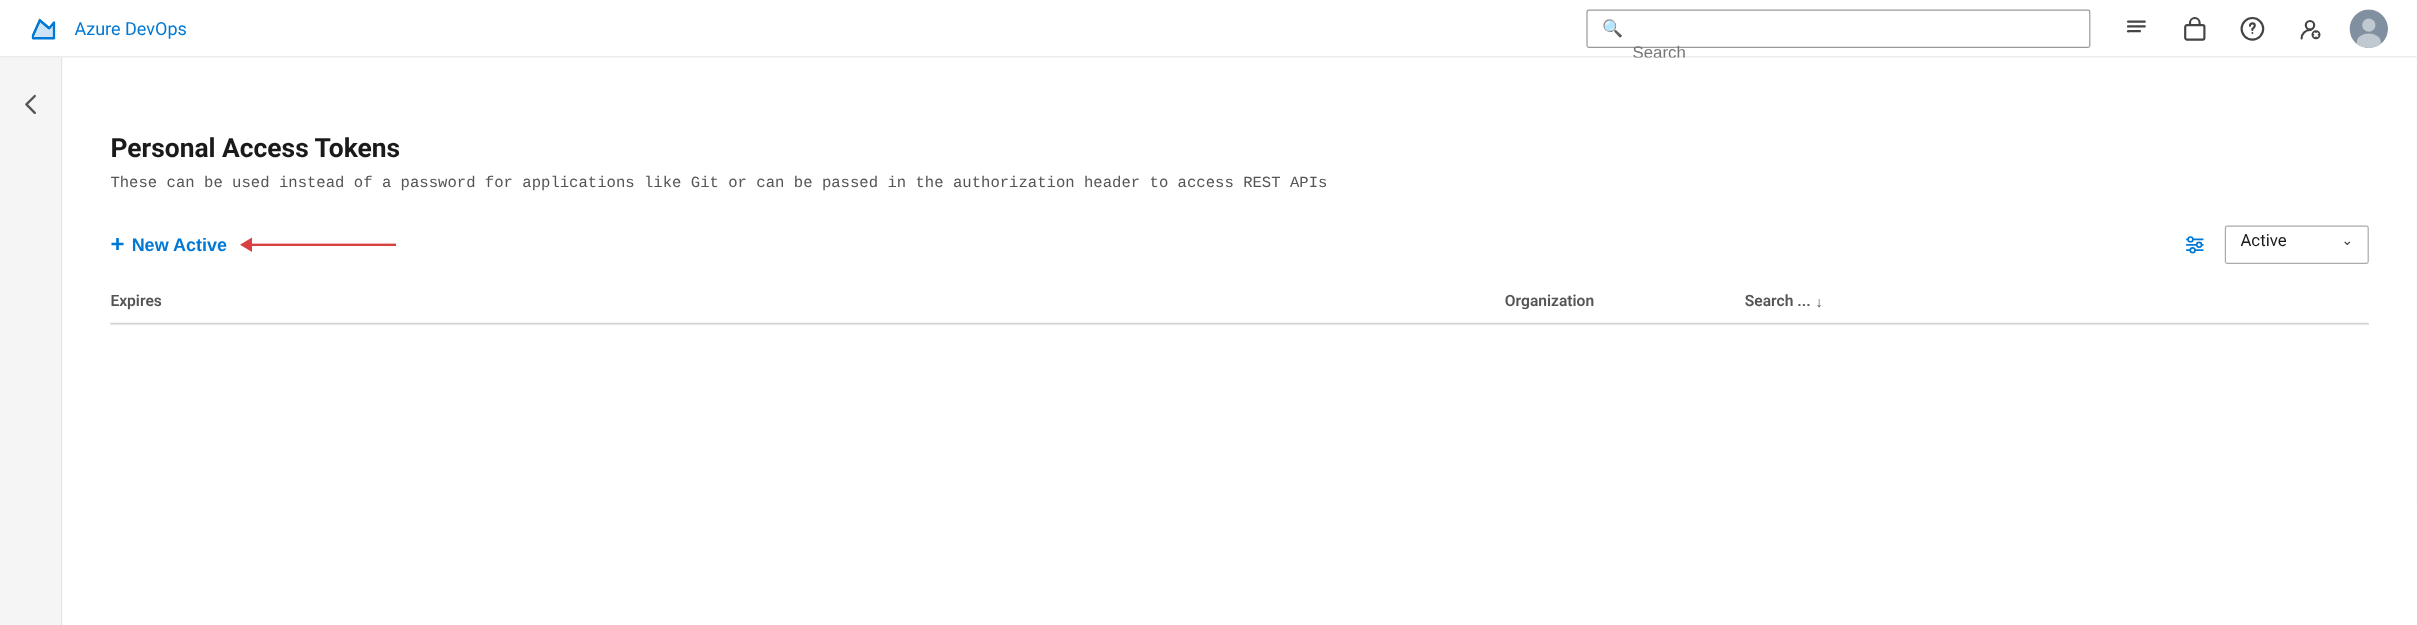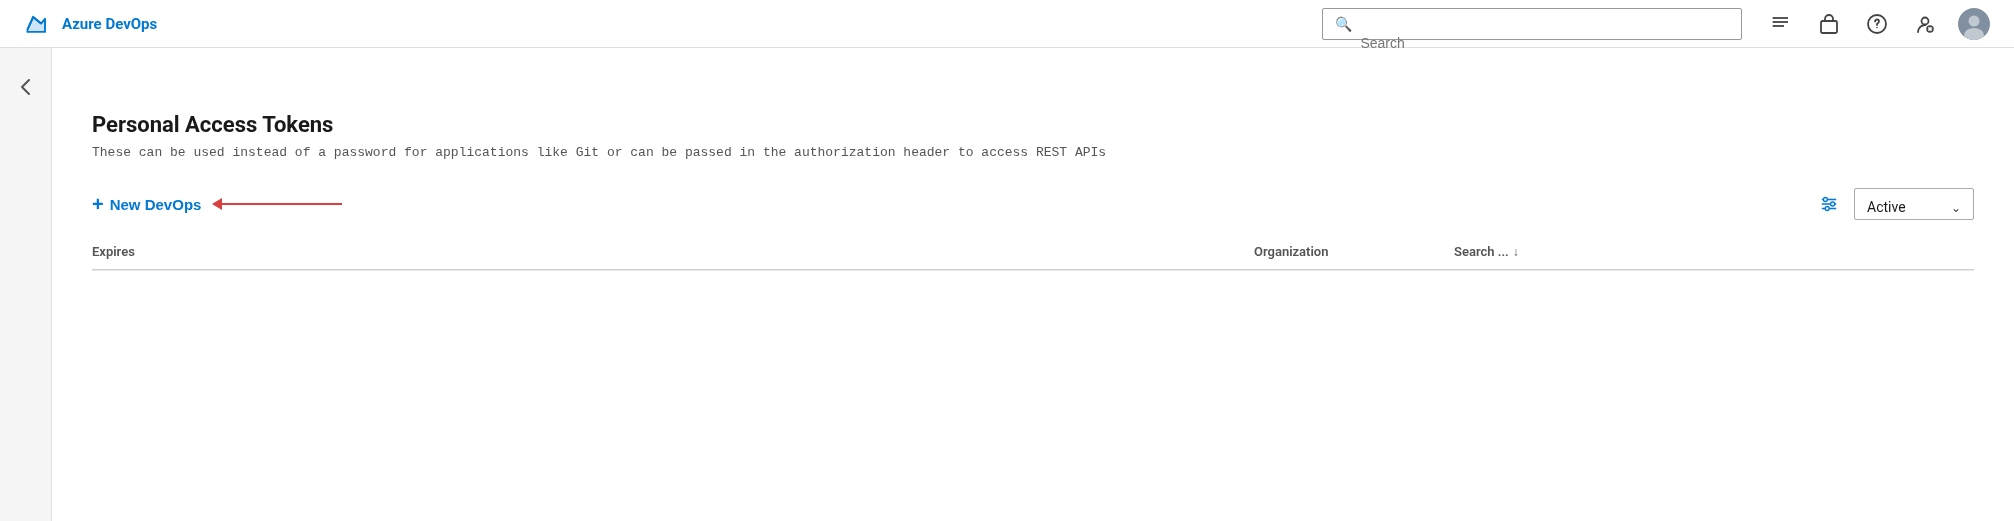--- a/index.html
+++ b/index.html
@@ -34,21 +34,21 @@
     }
 
     .nav-logo-icon {
       width: 28px;
       height: 28px;
       flex-shrink: 0;
     }
 
     .nav-logo-text {
       font-size: 15px;
-      font-weight: 700;
+      font-weight: 400;
       color: #0078d4;
       white-space: nowrap;
     }
 
     .nav-spacer {
       flex: 1;
     }
 
     .search-box {
       display: flex;
@@ -223,21 +223,21 @@
       cursor: pointer;
       color: #0078d4;
       font-size: 18px;
       padding: 4px;
       display: flex;
       align-items: center;
     }
 
     .status-dropdown {
       display: flex;
-      align-items: flex-end;
+      align-items: flex-start;
       border: 1px solid #aaa;
       border-radius: 2px;
       background: #fff;
       padding: 4px 12px;
       font-size: 14px;
       color: #1a1a1a;
       cursor: pointer;
       gap: 12px;
       height: 32px;
       min-width: 120px;
@@ -368,21 +368,21 @@
     </button>
   </div>
 
   <div class="content-area">
     <h1 class="page-title">Personal Access Tokens</h1>
     <p class="page-subtitle">These can be used instead of a password for applications like Git or can be passed in the authorization header to access REST APIs</p>
 
     <div class="toolbar">
       <button class="new-token-btn">
         <span class="new-token-plus">+</span>
-        <span>New DevOps</span>
+        <span>New Active</span>
       </button>
 
       <div class="arrow-annotation">
         <div class="arrow-head"></div>
         <div class="arrow-line"></div>
       </div>
 
       <div class="toolbar-right">
 
         <button class="filter-icon-btn">

